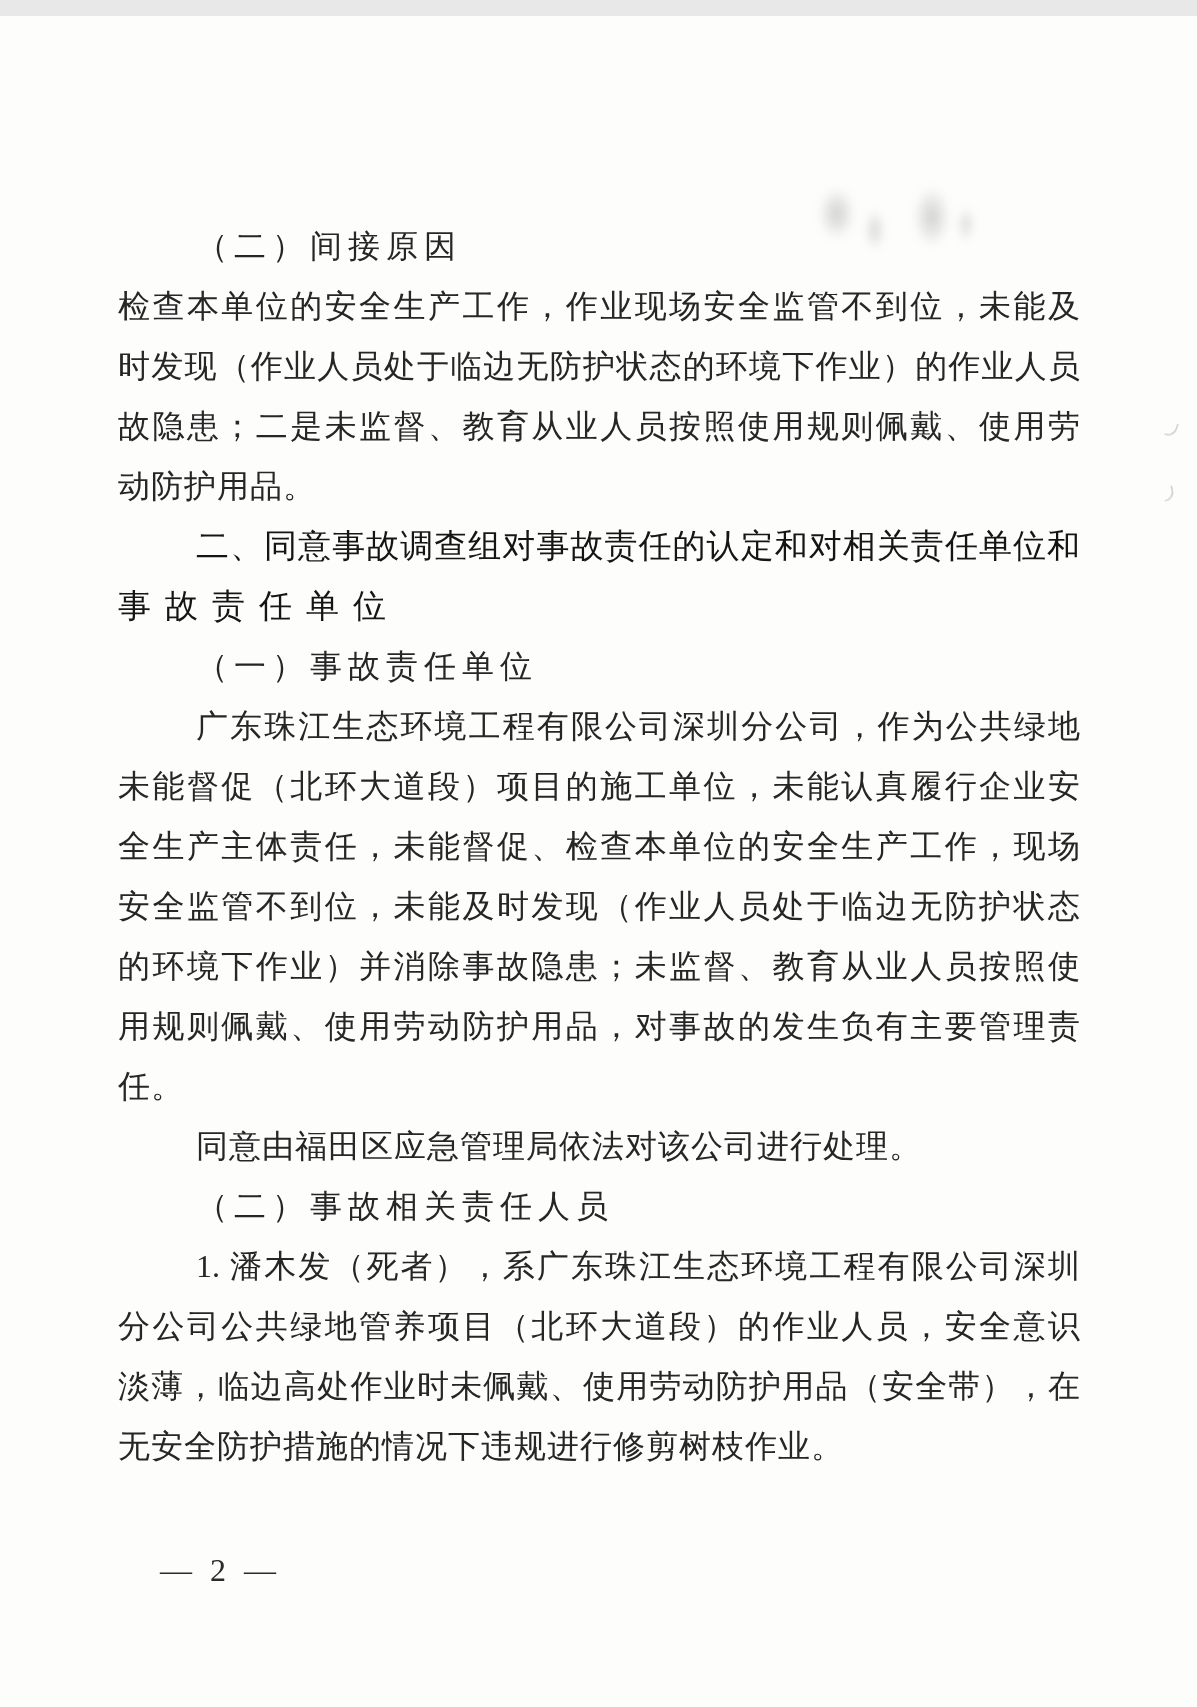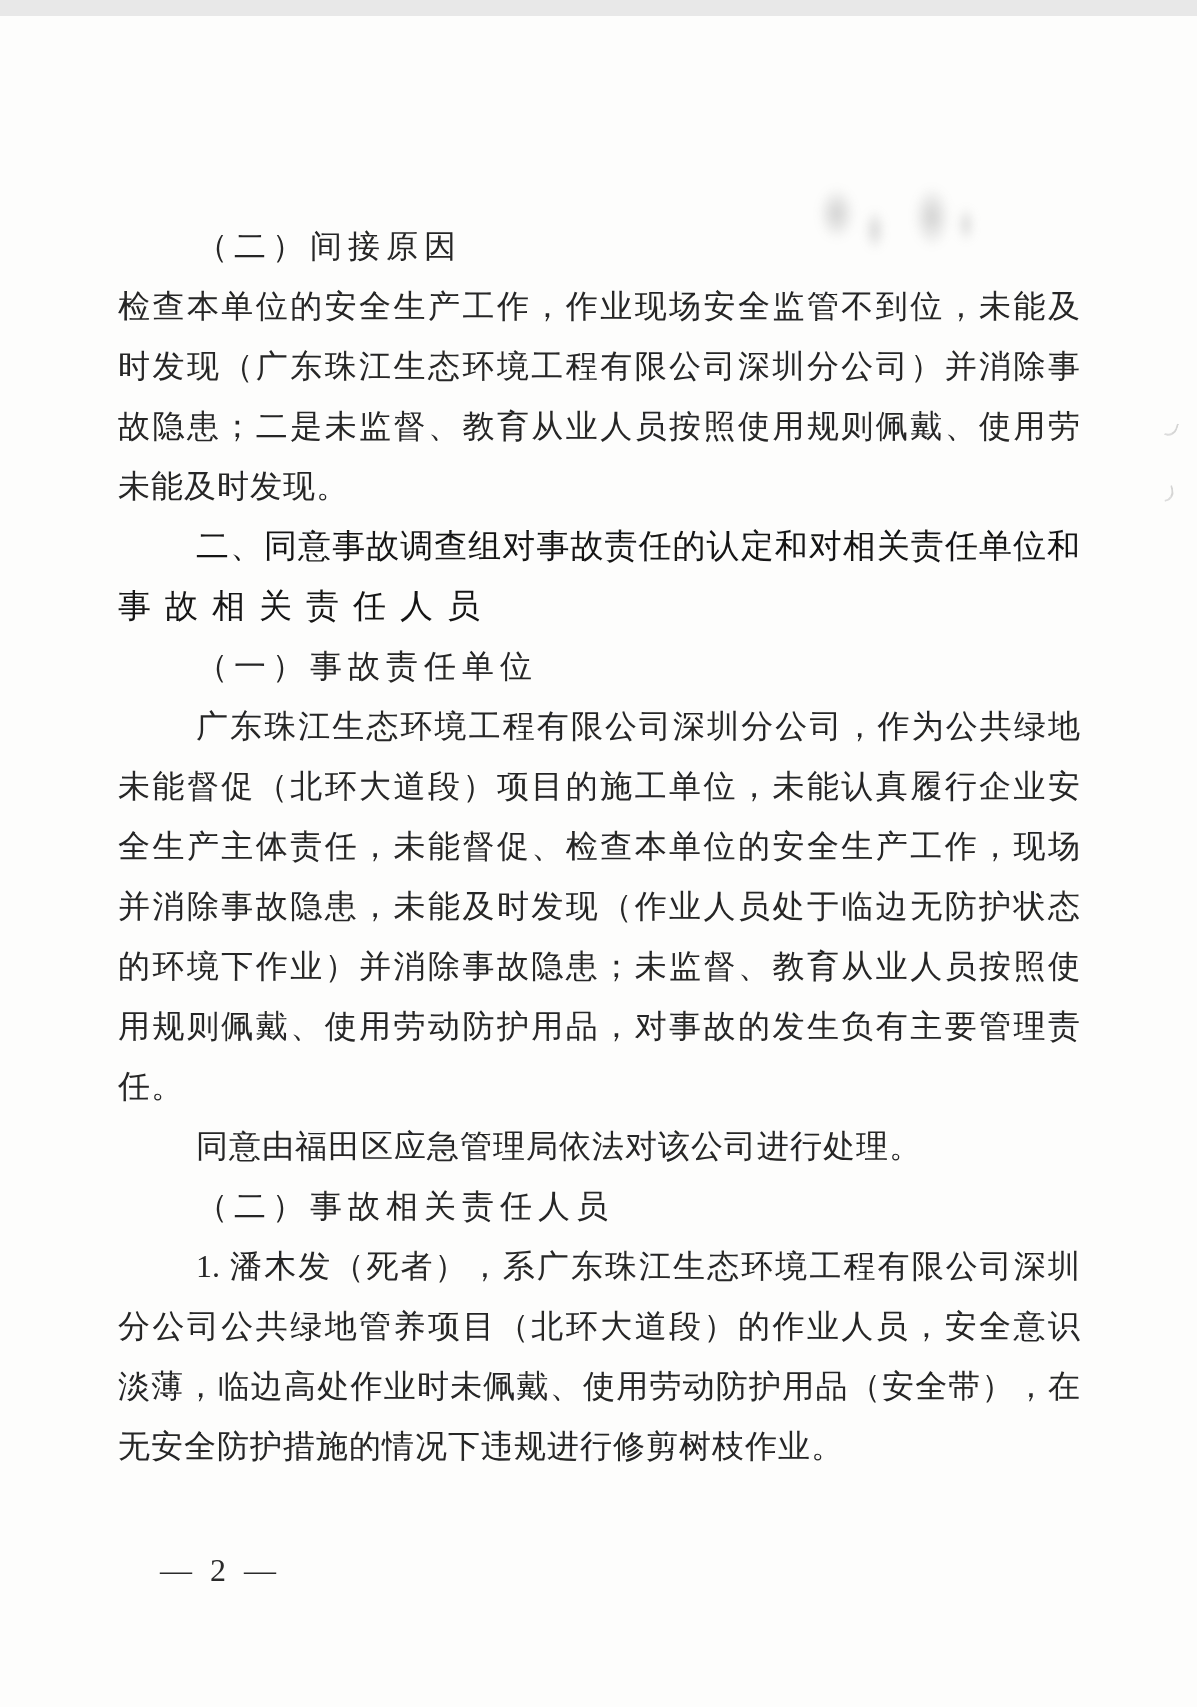--- a/index.html
+++ b/index.html
@@ -92,30 +92,30 @@
 
 <div class="page">
 
   <div class="scan-smudge"></div>
   <div class="speck s1"></div>
   <div class="speck s2"></div>
 
   <div class="content">
     <div class="line indent subhead">（二）间接原因</div>
     <div class="line fill">检查本单位的安全生产工作，作业现场安全监管不到位，未能及</div>
-    <div class="line fill">时发现（广东珠江生态环境工程有限公司深圳分公司）并消除事</div>
+    <div class="line fill">时发现（作业人员处于临边无防护状态的环境下作业）的作业人员</div>
     <div class="line fill">故隐患；二是未监督、教育从业人员按照使用规则佩戴、使用劳</div>
-    <div class="line">未能及时发现。</div>
+    <div class="line">动防护用品。</div>
     <div class="line heading indent fill">二、同意事故调查组对事故责任的认定和对相关责任单位和</div>
-    <div class="line heading heading-last">事故相关责任人员</div>
+    <div class="line heading heading-last">事故责任单位</div>
     <div class="line indent subhead">（一）事故责任单位</div>
     <div class="line indent fill">广东珠江生态环境工程有限公司深圳分公司，作为公共绿地</div>
     <div class="line fill">未能督促（北环大道段）项目的施工单位，未能认真履行企业安</div>
     <div class="line fill">全生产主体责任，未能督促、检查本单位的安全生产工作，现场</div>
-    <div class="line fill">并消除事故隐患，未能及时发现（作业人员处于临边无防护状态</div>
+    <div class="line fill">安全监管不到位，未能及时发现（作业人员处于临边无防护状态</div>
     <div class="line fill">的环境下作业）并消除事故隐患；未监督、教育从业人员按照使</div>
     <div class="line fill">用规则佩戴、使用劳动防护用品，对事故的发生负有主要管理责</div>
     <div class="line">任。</div>
     <div class="line indent">同意由福田区应急管理局依法对该公司进行处理。</div>
     <div class="line indent subhead">（二）事故相关责任人员</div>
     <div class="line indent fill">1. 潘木发（死者），系广东珠江生态环境工程有限公司深圳</div>
     <div class="line fill">分公司公共绿地管养项目（北环大道段）的作业人员，安全意识</div>
     <div class="line fill">淡薄，临边高处作业时未佩戴、使用劳动防护用品（安全带），在</div>
     <div class="line">无安全防护措施的情况下违规进行修剪树枝作业。</div>
   </div>

